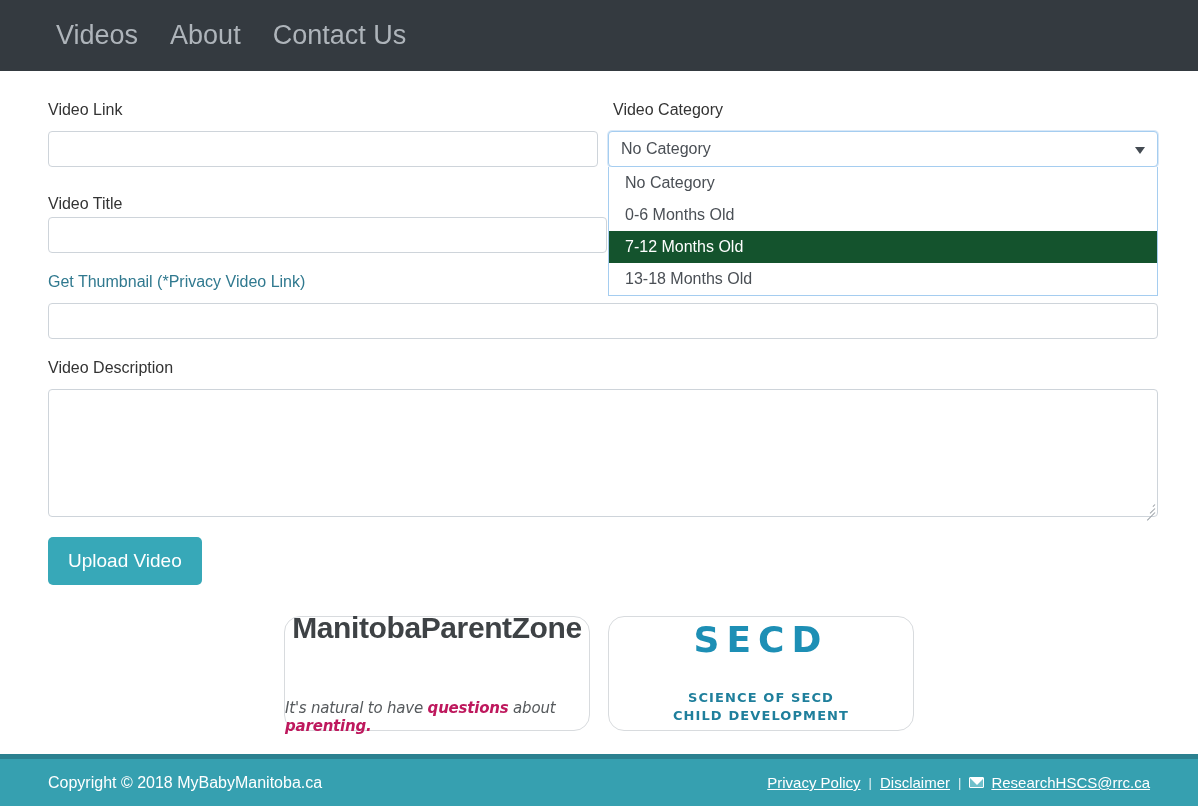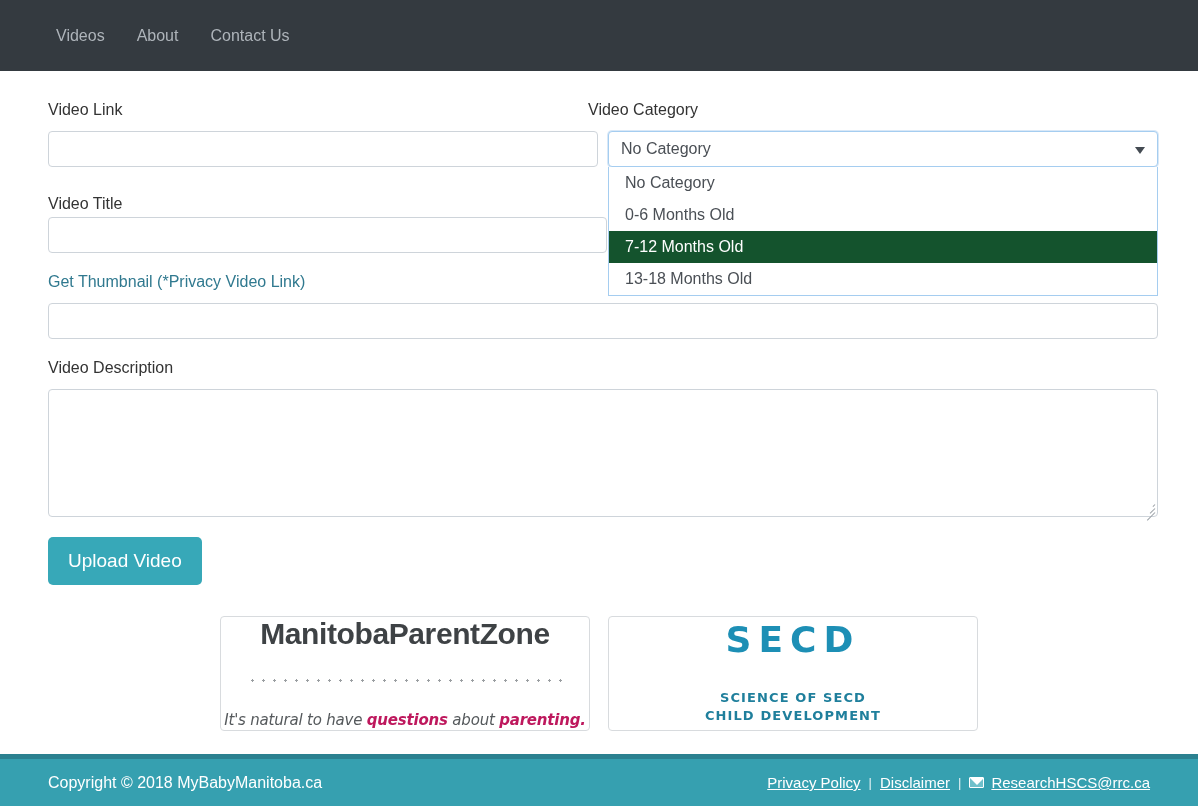--- a/index.html
+++ b/index.html
@@ -32,21 +32,21 @@
   .nav-links {
     position: absolute;
     left: 40px;
     top: 0;
     height: 71px;
     display: flex;
     align-items: center;
   }
   .nav-link {
     color: #aeb4ba;
-    font-size: 16px;
+    font-size: 27px;
     padding: 0 16px;
     text-decoration: none;
     white-space: nowrap;
     line-height: 71px;
     display: inline-block;
   }
   .nav-link.dropdown-toggle { padding-right: 22px; position: relative; }
   .caret {
     display: inline-block;
     width: 0; height: 0;
@@ -175,24 +175,24 @@
   
   .logo-row {
     position: absolute;
     left: 0; top: 545px;
     width: 1198px;
     display: flex;
     justify-content: center;
     gap: 18px;
   }
   .logo-card {
-    width: 370px;
+    width: 306px;
     height: 115px;
     border: 1px solid #d8dbde;
-    border-radius: 4px;
+    border-radius: 16px;
     background: #fff;
     display: flex;
     flex-direction: column;
     align-items: center;
     justify-content: center;
     gap: 24px;
   }
   .mpz-title {
     font-size: 30px;
     font-weight: bold;
@@ -313,21 +313,21 @@
     <input class="txt-input" style="left: 48px; top: 232px; width: 1110px; height: 36px;" value="" placeholder="">
 
     <label class="form-label" style="left:48px; top:288px;">Video Description</label>
     <textarea class="txt-input" style="left: 48px; top: 318px; width: 1110px; height: 128px;" placeholder=""></textarea>
     <span class="resize-grip" style="left:1142px; top:430px;">
       <i style="top:11px; width:11px;"></i>
       <i style="top:7px; width:7px;"></i>
       <i style="top:3px; width:3px;"></i>
     </span>
 
-    <label class="form-label" style="left:588px; top:30px;">Video Category</label>
+    <label class="form-label" style="left:613px; top:30px;">Video Category</label>
     <div class="select-box">
       <span>No Category</span>
       <span class="select-arrow"></span>
     </div>
 
     <div class="dropdown-list">
       <div class="dropdown-item">No Category</div>
       <div class="dropdown-item">0-6 Months Old</div>
       <div class="dropdown-item selected">7-12 Months Old</div>
       <div class="dropdown-item">13-18 Months Old</div>

